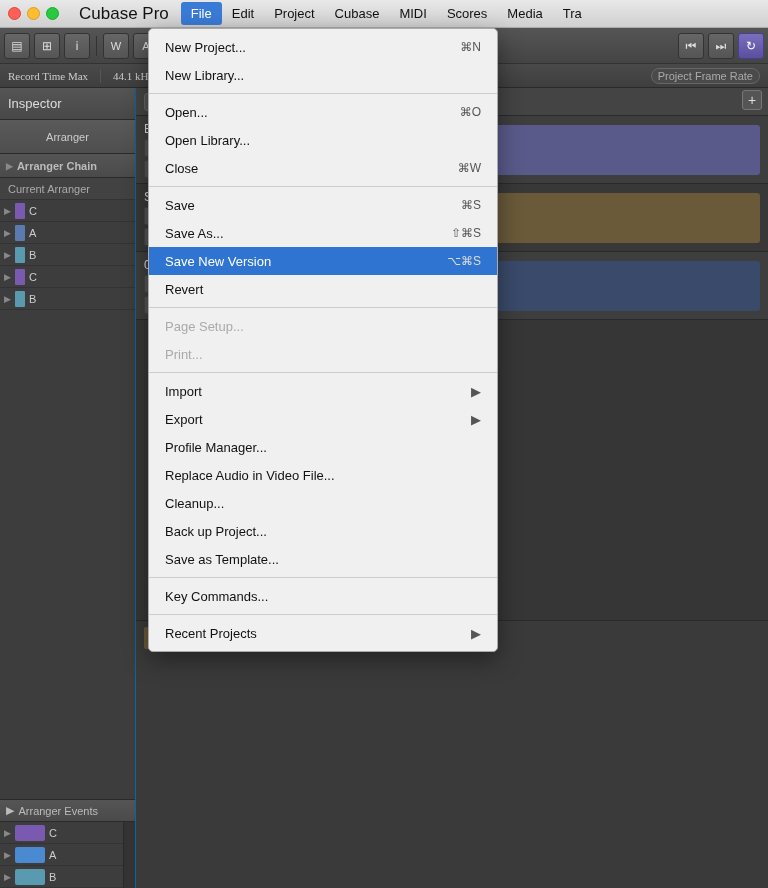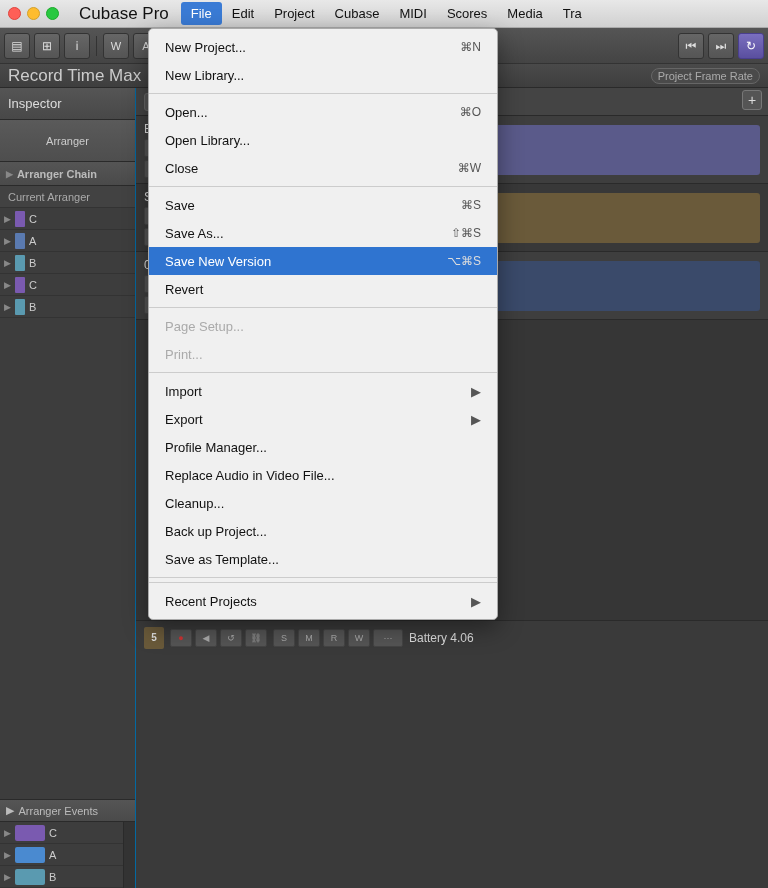--- a/index.html
+++ b/index.html
@@ -108,21 +108,22 @@
       display: flex;
       align-items: center;
       border-bottom: 1px solid #2a2a2a;
       padding: 0 8px;
       gap: 12px;
       position: relative;
       z-index: 150;
     }
     .statusbar-item {
       color: #ccc;
-      font-size: 17px;
+      font-size: 11px;
+      font-family: Liberation Serif, serif;
     }
     .statusbar-divider {
       width: 1px;
       height: 14px;
       background: #555;
     }
     .statusbar-right {
       margin-left: auto;
       color: #aaa;
       font-size: 11px;
@@ -154,21 +155,21 @@
       background: linear-gradient(to bottom, #555, #484848);
       border-bottom: 1px solid #2a2a2a;
       display: flex;
       align-items: center;
       padding: 0 8px;
       font-size: 13px;
       color: #ddd;
       font-weight: 500;
     }
     .inspector-tab {
-      height: 42px;
+      height: 34px;
       background: linear-gradient(to bottom, #5a5a5a, #4e4e4e);
       border-bottom: 1px solid #2a2a2a;
       display: flex;
       align-items: center;
       justify-content: center;
       color: #ccc;
       font-size: 11px;
       cursor: pointer;
       text-align: right;
     }
@@ -786,20 +787,23 @@
   </div>
   <div class="menu-item">
     <span>Back up Project...</span>
   </div>
   <div class="menu-item">
     <span>Save as Template...</span>
   </div>
 
   <div class="menu-separator"></div>
 
+  <div class="menu-item">
+    <span>Key Commands...</span>
+  </div>
 
   <div class="menu-separator"></div>
 
   <div class="menu-item">
     <span>Recent Projects</span>
     <span class="arrow">▶</span>
   </div>
 </div>
 
 </body></html>

